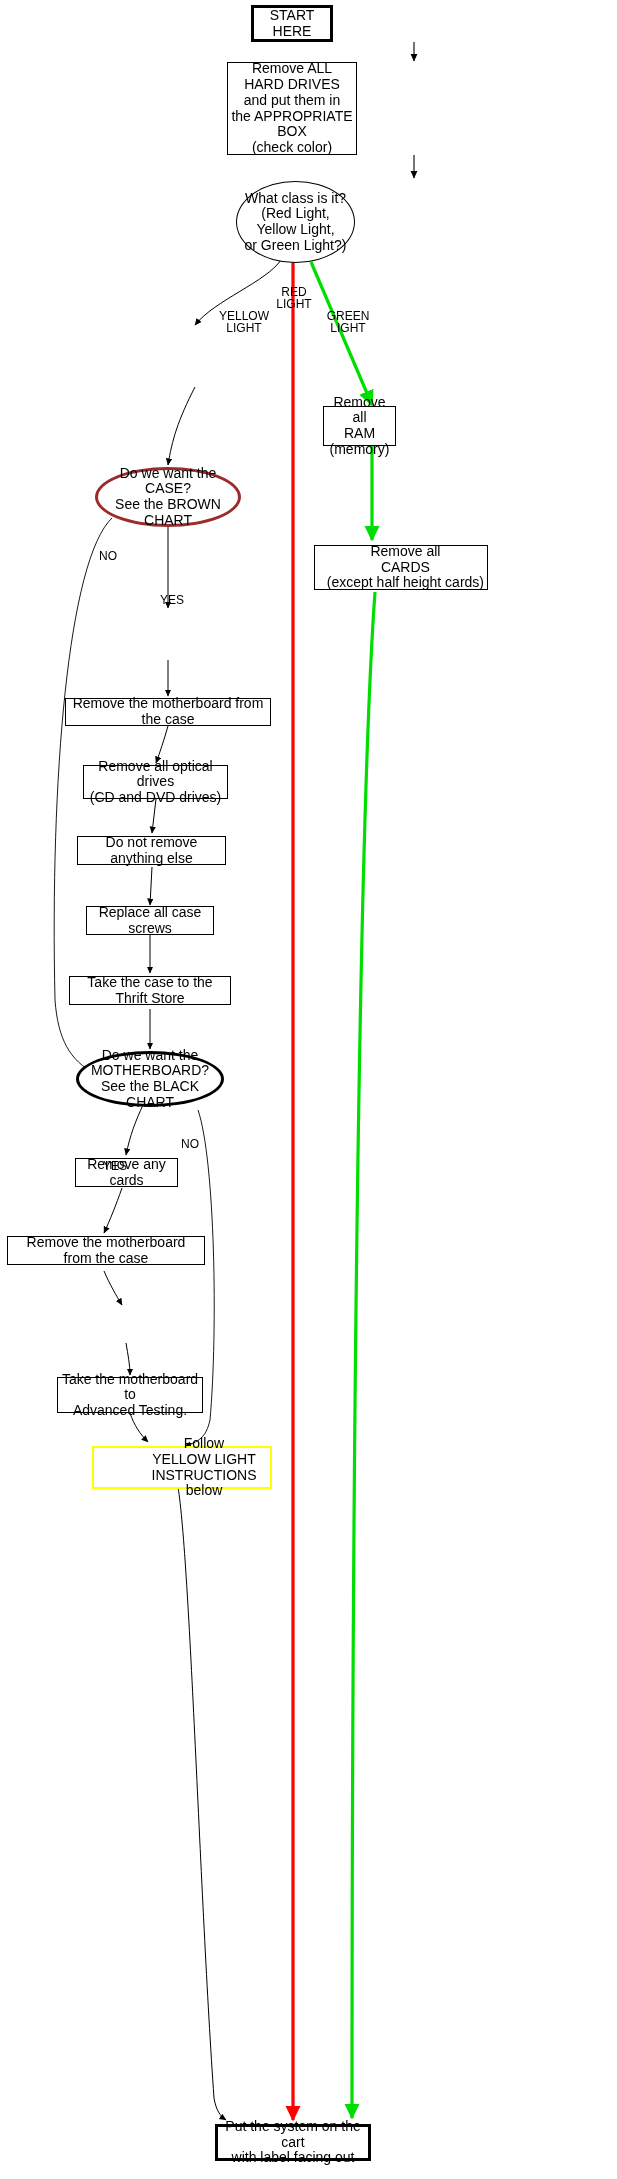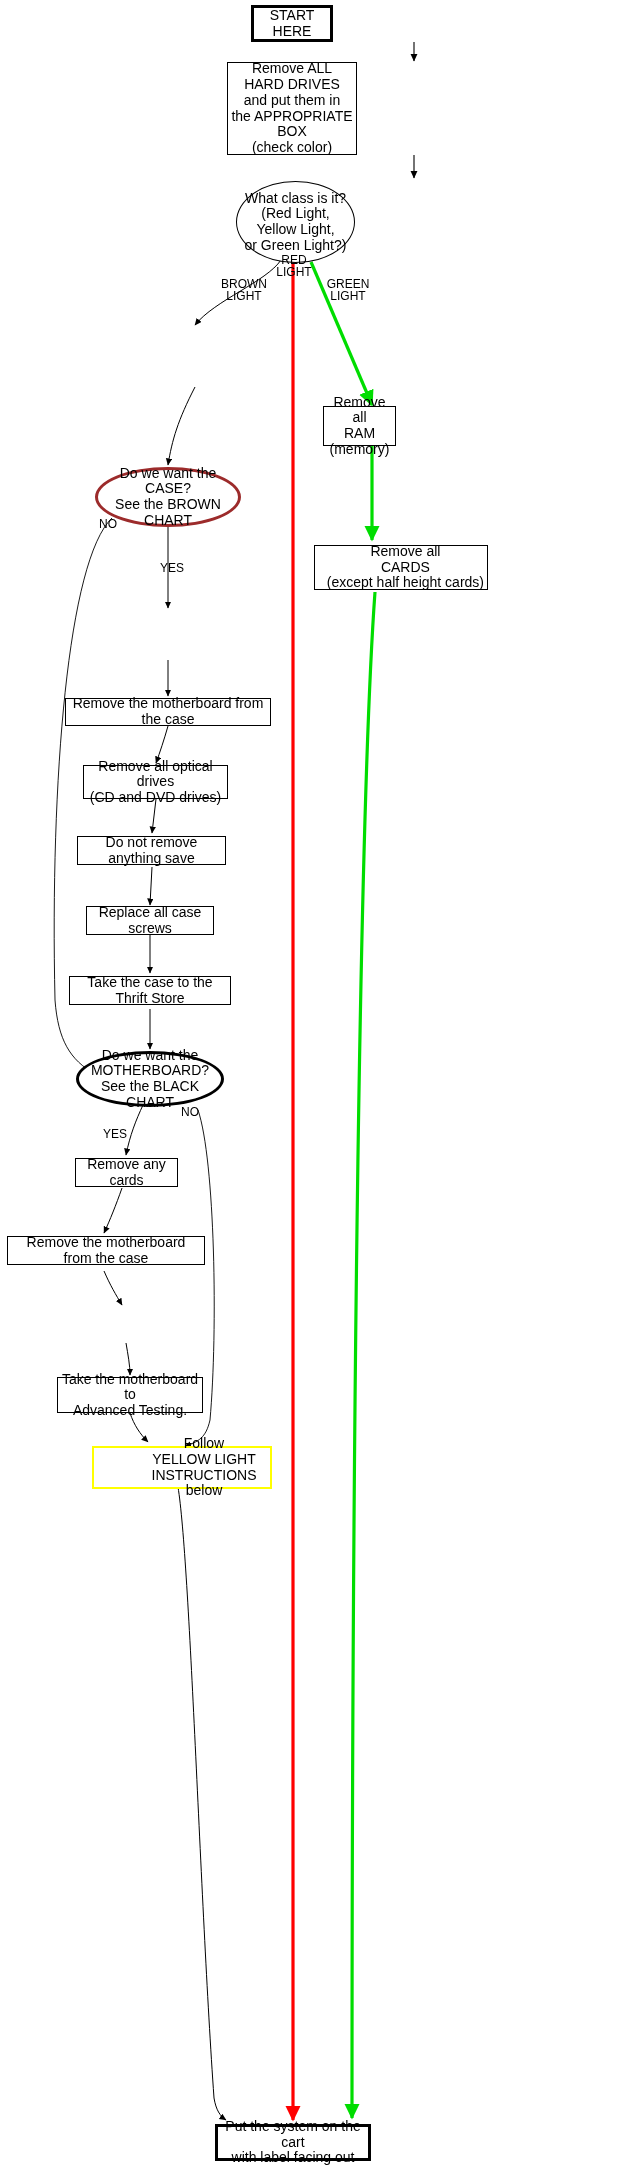--- a/index.html
+++ b/index.html
@@ -12,21 +12,21 @@
         display:flex;align-items:center;justify-content:center;text-align:center;
         color:#000;line-height:1.12;z-index:3;}
   .box{border:1px solid #000;justify-content:flex-end;}
   .box-thick{border:3px solid #000;}
   .box-yellow{border:2px solid #ffff00;padding-left:44px;}
   .ell{border:1px solid #000;border-radius:50%;}
   .ell-red{border:3px solid #9c2b2b;border-radius:50%;}
   .ell-black{border:3px solid #000;border-radius:50%;}
   .node .txt{padding:0 3px;white-space:pre-line;}
   .edgelabel{position:absolute;color:#000;z-index:4;white-space:pre-line;
-             text-align:center;line-height:1.0;background:transparent;}
+             text-align:center;line-height:1.0;background:transparent;margin-top:32px;}
   .fs10{font-size:14px;}
   .fs12{font-size:12px;}
 </style>
 </head>
 <body>
 
 <div id="canvas">
 
   <svg class="edges" viewBox="0 0 617 2179" width="617" height="2179">
     <defs>
@@ -100,21 +100,21 @@
 
   <div class="node ell" style="left:236px;top:181px;width:119px;height:82px;">
     <span class="txt fs10">What class is it?
 (Red Light,
 Yellow Light,
 or Green Light?)</span>
   </div>
 
   <div class="edgelabel fs12" style="left:268px;top:254px;width:52px;">RED
 LIGHT</div>
-  <div class="edgelabel fs12" style="left:214px;top:278px;width:60px;">BROWN
+  <div class="edgelabel fs12" style="left:214px;top:278px;width:60px;">YELLOW
 LIGHT</div>
   <div class="edgelabel fs12" style="left:320px;top:278px;width:56px;">GREEN
 LIGHT</div>
 
 
   <div class="node ell-red" style="left:95px;top:467px;width:146px;height:60px;">
     <span class="txt fs10">Do we want the
 CASE?
 See the BROWN CHART</span>
   </div>
@@ -125,21 +125,21 @@
   <div class="node box" style="left:65px;top:698px;width:206px;height:28px;">
     <span class="txt fs10">Remove the motherboard from the case</span>
   </div>
 
   <div class="node box" style="left:83px;top:765px;width:145px;height:34px;">
     <span class="txt fs10">Remove all optical drives
 (CD and DVD drives)</span>
   </div>
 
   <div class="node box" style="left:77px;top:836px;width:149px;height:29px;">
-    <span class="txt fs10">Do not remove anything save</span>
+    <span class="txt fs10">Do not remove anything else</span>
   </div>
 
   <div class="node box" style="left:86px;top:906px;width:128px;height:29px;">
     <span class="txt fs10">Replace all case screws</span>
   </div>
 
   <div class="node box" style="left:69px;top:976px;width:162px;height:29px;">
     <span class="txt fs10">Take the case to the Thrift Store</span>
   </div>
 

